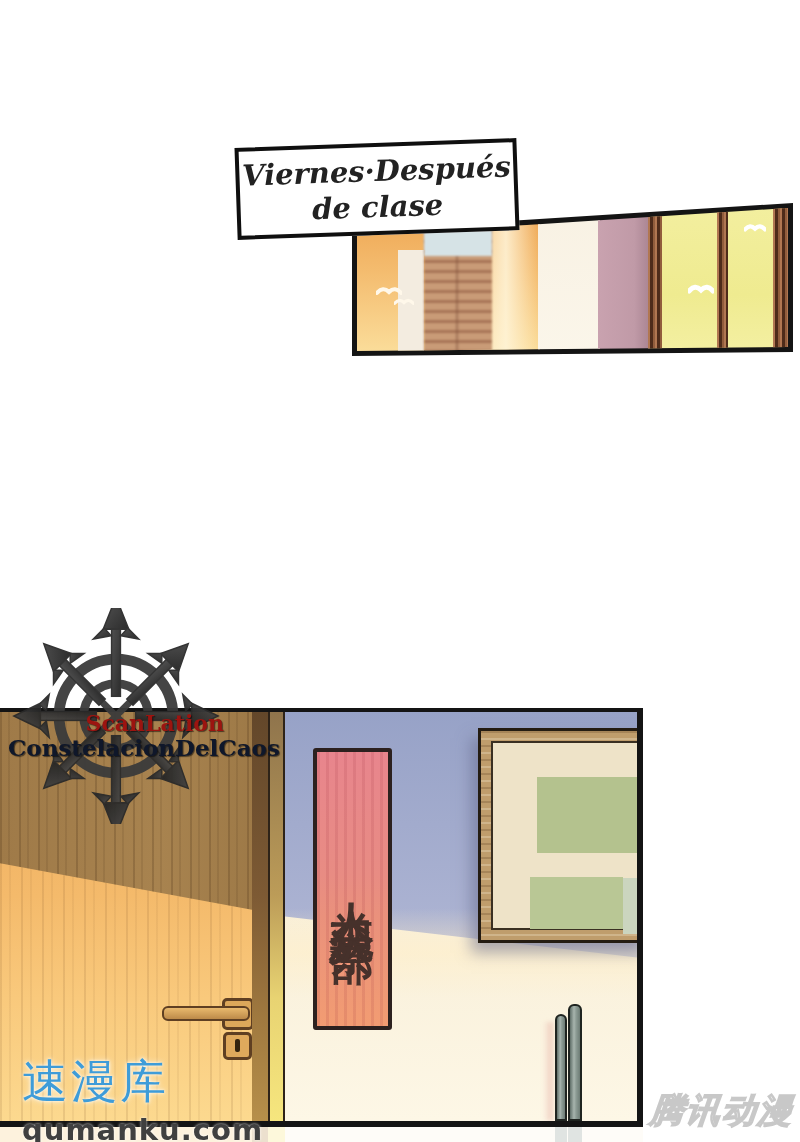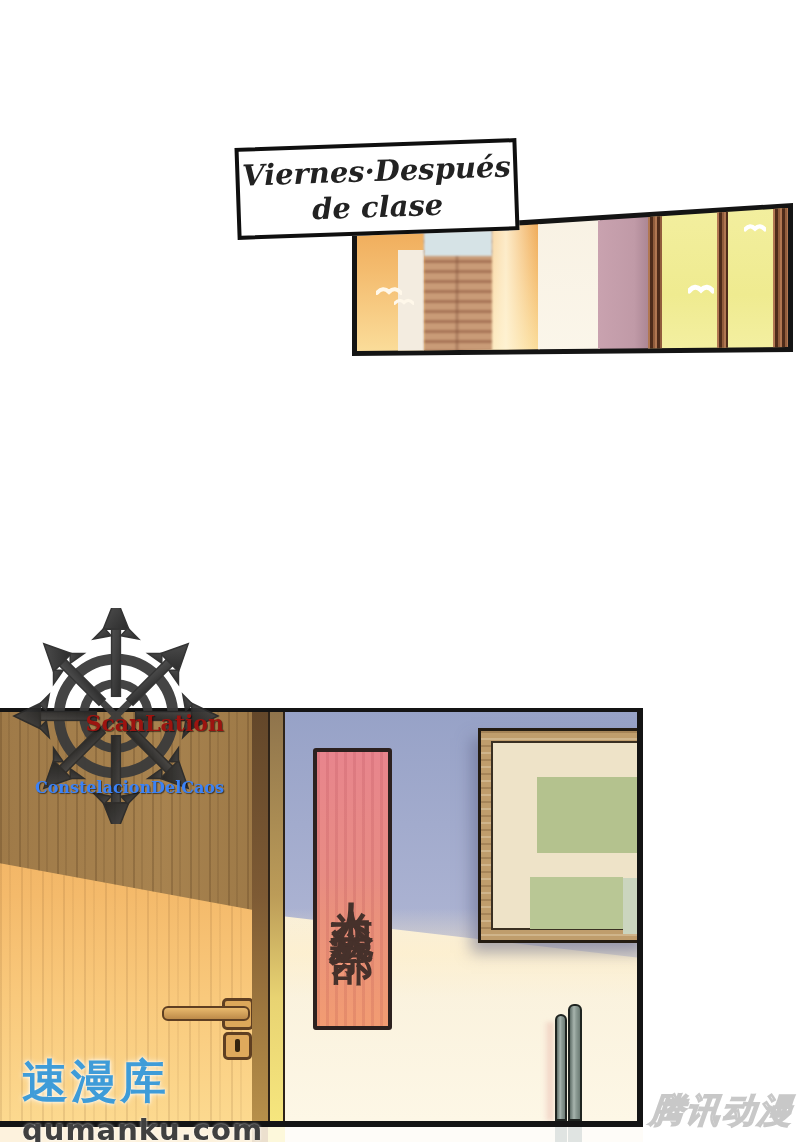--- a/index.html
+++ b/index.html
@@ -34,21 +34,21 @@
     background-image:repeating-linear-gradient(90deg,rgba(190,130,90,.8) 0 2px,rgba(70,38,22,.85) 2px 5px,rgba(150,97,63,.8) 5px 7px);}
   .wf1{left:300px;width:14px;} .wf2{left:369px;width:11px;} .wf3{left:425px;width:15px;}
   .bird{position:absolute;}
 
   
   .chaos{position:absolute;left:8px;top:608px;width:216px;height:216px;z-index:7;}
   .chaos svg{position:absolute;left:0;top:0;}
   .chaos-text{position:absolute;width:100%;text-align:right;font-family:"DejaVu Serif",serif;
     font-weight:bold;white-space:nowrap;text-shadow:1px 1px 1px rgba(0,0,0,.55);}
   .chaos-t1{top:102px;font-size:22px;color:#9c1410;}
-  .chaos-t2{top:126px;font-size:16px;color:#3b82f6;margin-top:44px;}
+  .chaos-t2{top:126px;font-size:23px;color:#0f172a;}
 
   
   .room-outer{position:absolute;left:0;top:708px;width:643px;height:419px;background:#141414;z-index:2;}
   .room-inner{position:absolute;left:0;top:4px;width:637px;height:409px;overflow:hidden;background:#f6eed8;}
 
   .door{position:absolute;left:0;top:0;bottom:0;width:267px;
     background:linear-gradient(180deg,#eea757 0%,#f4ba6b 45%,#f9c97c 70%,#fcd98f 100%);}
   .door-grain{position:absolute;inset:0;
     background:repeating-linear-gradient(90deg,rgba(125,82,40,.14) 0 2px,rgba(255,255,255,0) 2px 9px,rgba(125,82,40,.08) 9px 11px,rgba(255,255,255,0) 11px 21px);}
   .door-dark{position:absolute;inset:0;background:linear-gradient(90deg,#9f7a48 0%,#a8834f 60%,#9c7846 100%);
@@ -109,21 +109,21 @@
   .bf-jdark{left:252px;width:16px;background:#c09a5e;}
   .bf-jbright{left:268px;width:17px;background:#f8ea8a;}
   .bf-wall{left:285px;right:0;background:#fdf7ea;}
   .bf-s1{left:555px;width:12px;background:#9aa79f;}
   .bf-s2{left:568px;width:14px;background:#9aa79f;}
   .below-wash{position:absolute;left:0;top:1127px;width:643px;height:15px;
     background:rgba(255,255,255,.45);z-index:1;}
 
   
   .qumanku{position:absolute;left:22px;top:1058px;z-index:9;line-height:1;}
-  .qumanku-title{font-size:46px;font-weight:bold;color:#3f9cd8;letter-spacing:3px;
+  .qumanku-title{font-size:46px;font-weight:normal;color:#3f9cd8;letter-spacing:3px;
     text-shadow:0 0 3px rgba(255,255,255,.95),0 0 6px rgba(255,255,255,.8);}
   .qumanku-url{margin-top:12px;font-size:29px;font-weight:bold;color:#404040;letter-spacing:1px;
     text-shadow:0 0 3px rgba(255,255,255,.9);}
   .tencent{position:absolute;left:650px;top:1088px;z-index:9;font-size:34px;font-weight:bold;
     font-style:italic;letter-spacing:2px;color:#fbfbfb;-webkit-text-stroke:1.4px #c8c8c8;
     transform:skewX(-6deg);white-space:nowrap;}
 </style>
 </head>
 <body>
 

